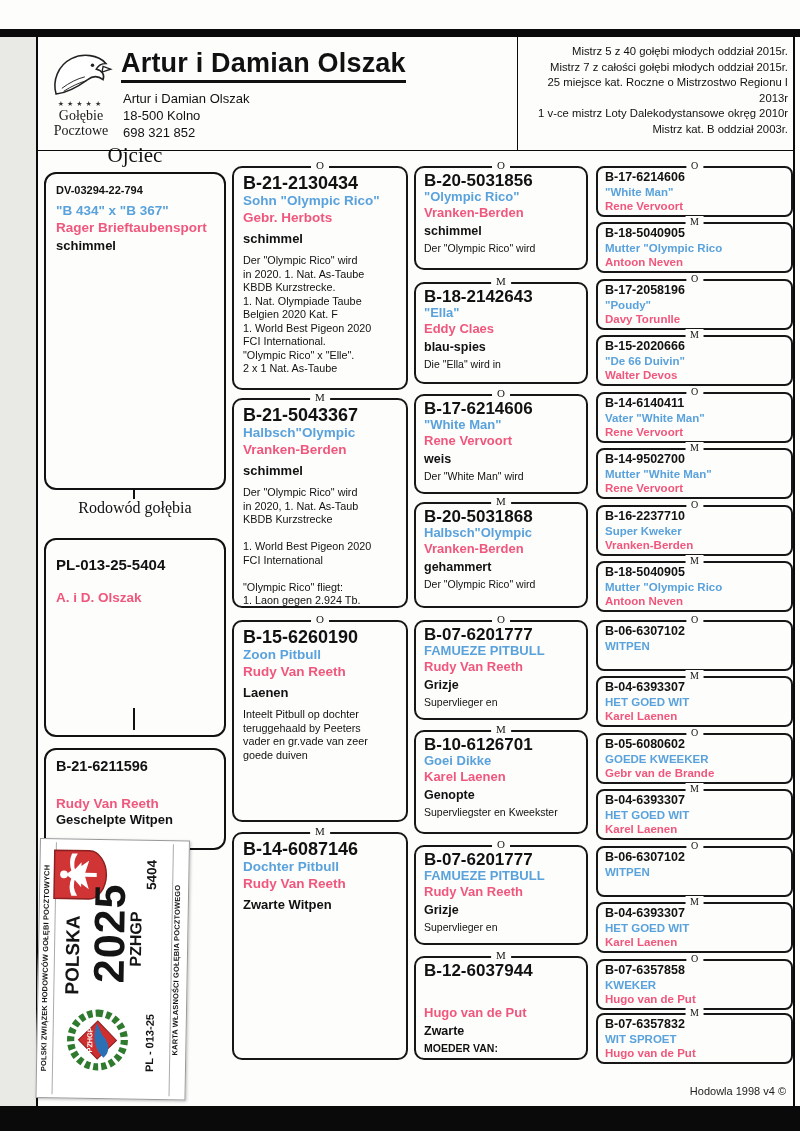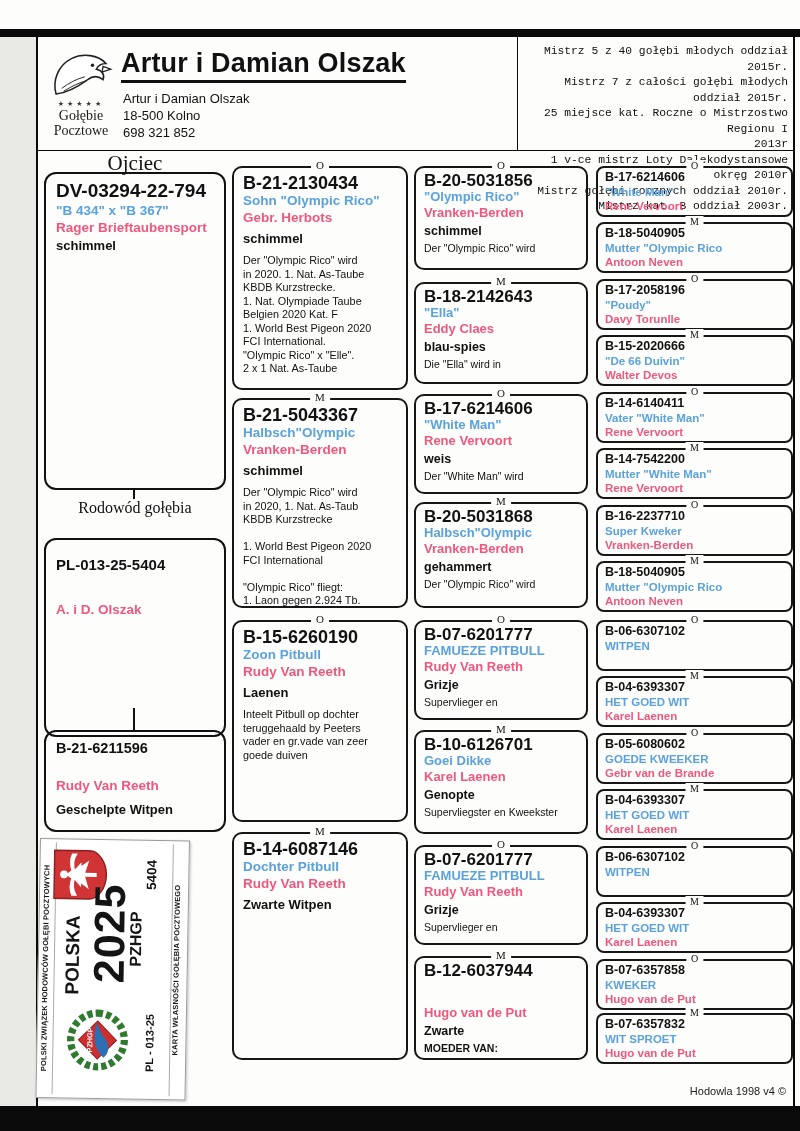--- a/index.html
+++ b/index.html
@@ -7,21 +7,21 @@
   body { font-family:"Liberation Sans", sans-serif; color:#111; }
   .page { position:relative; width:800px; height:1131px; background:#fdfdfb; margin:0 auto; overflow:hidden; }
   .blue { color:#5aa2dc; }
   .pink { color:#f0577d; }
   .bar  { position:absolute; background:#0a0a0a; }
   .grayedge { position:absolute; background:#e9e9e6; }
 
   
   .title { position:absolute; left:121px; top:48px; font-size:27px; font-weight:bold; border-bottom:3px solid #111; padding-bottom:1px; letter-spacing:.2px; }
   .owner { position:absolute; left:123px; top:90px; font-size:13px; line-height:17px; }
-  .ach   { position:absolute; left:524px; top:44px; width:264px; text-align:right; font-size:11.3px; line-height:15.5px;font-family:Liberation Mono, monospace; }
+  .ach   { position:absolute; left:524px; top:44px; width:264px; text-align:right; font-size:11.3px; line-height:15.5px; }
   .logo  { position:absolute; left:44px; top:50px; width:74px; text-align:center; }
   .logo .stars { font-size:7px; letter-spacing:3px; color:#333; }
   .logo .lname { font-family:"Liberation Serif", serif; font-size:14px; line-height:15px; color:#1a1a1a; }
 
   
   .box { position:absolute; border:2px solid #161616; border-radius:10px; background:transparent; }
   .g2 { left:232px; width:176px; padding:7px 9px; }
   .g3 { left:414px; width:174px; padding:5px 8px; }
   .g4 { left:596px; width:197px; height:51px; padding:2px 7px; border-radius:8px; }
   .sex { position:absolute; top:-9px; left:50%; transform:translateX(-50%); background:#fdfdfb; padding:0 5px;
@@ -93,44 +93,43 @@
     <div>18-500 Kolno</div>
     <div>698 321 852</div>
   </div>
 
   <div class="ach">
     <div>Mistrz 5 z 40 gołębi młodych oddział 2015r.</div>
     <div>Mistrz 7 z całości gołębi młodych oddział 2015r.</div>
     <div>25 miejsce kat. Roczne o Mistrzostwo Regionu I</div>
     <div>2013r</div>
     <div>1 v-ce mistrz Loty Dalekodystansowe okręg 2010r</div>
-    <div>Mistrz gołębi rocznych oddział 2010r.</div>
     <div>Mistrz kat. B oddział 2003r.</div>
   </div>
 
-  <div class="serifLabel" style="top:151px">Ojciec</div>
+  <div class="serifLabel" style="top:143px">Ojciec</div>
   <div class="c1box" style="top:172px;height:318px">
-    <div class="r" style="font-size:19px">DV-03294-22-794</div>
+    <div class="r" style="font-size:11px">DV-03294-22-794</div>
     <div class="n blue" style="margin-top:3px">"B 434" x "B 367"</div>
     <div class="b pink">Rager Brieftaubensport</div>
     <div class="c" style="margin-top:2px">schimmel</div>
   </div>
   <div class="conn" style="top:490px;height:20px"></div>
 
   <div class="rodLabel" style="top:499px">Rodowód gołębia</div>
   <div class="c1box" style="top:538px;height:199px;border-width:2px">
     <div class="r" style="font-size:15px;margin-top:8px">PL-013-25-5404</div>
-    <div class="b pink" style="margin-top:28px">A. i D. Olszak</div>
+    <div class="b pink" style="margin-top:16px">A. i D. Olszak</div>
   </div>
   <div class="conn" style="top:708px;height:22px"></div>
 
-  <div class="c1box" style="top:730px;height:102px;border-width:2px">
+  <div class="c1box" style="top:748px;height:102px;border-width:2px">
     <div class="r" style="font-size:14.5px">B-21-6211596</div>
     <div class="b pink" style="margin-top:20px">Rudy Van Reeth</div>
-    <div class="c" style="margin-top:8px">Geschelpte Witpen</div>
+    <div class="c" style="margin-top:0">Geschelpte Witpen</div>
   </div>
 
   <div class="stamp">
     <div class="vt vt-assoc">POLSKI ZWIĄZEK HODOWCÓW GOŁĘBI POCZTOWYCH</div>
     <div class="vt vt-karta">KARTA WŁASNOŚCI GOŁĘBIA POCZTOWEGO</div>
     <svg style="position:absolute;left:14px;top:6px;transform:rotate(-90deg)" width="52" height="58" viewBox="0 0 54 58">
       <path d="M2 2 h50 v36 c0 10 -12 18 -25 18 C14 56 2 48 2 38 Z" fill="#d03434" stroke="#8c1f1f" stroke-width="1.5"></path>
       <g fill="#fff">
         <circle cx="27" cy="12" r="4"></circle>
         <path d="M27 14 L33 22 L31 22 L40 30 L36 30 L42 38 L29 34 L29 46 L25 46 L25 34 L12 38 L18 30 L14 30 L23 22 L21 22 Z"></path>
@@ -292,21 +291,21 @@
     <div class="b pink">Walter Devos</div>
   </div>
   <div class="box g4" style="top:392px">
     <span class="sex">O</span>
     <div class="r">B-14-6140411</div>
     <div class="n blue">Vater "White Man"</div>
     <div class="b pink">Rene Vervoort</div>
   </div>
   <div class="box g4" style="top:448px">
     <span class="sex">M</span>
-    <div class="r">B-14-7542200</div>
+    <div class="r">B-14-9502700</div>
     <div class="n blue">Mutter "White Man"</div>
     <div class="b pink">Rene Vervoort</div>
   </div>
   <div class="box g4" style="top:505px">
     <span class="sex">O</span>
     <div class="r">B-16-2237710</div>
     <div class="n blue">Super Kweker</div>
     <div class="b pink">Vranken-Berden</div>
   </div>
   <div class="box g4" style="top:561px">

